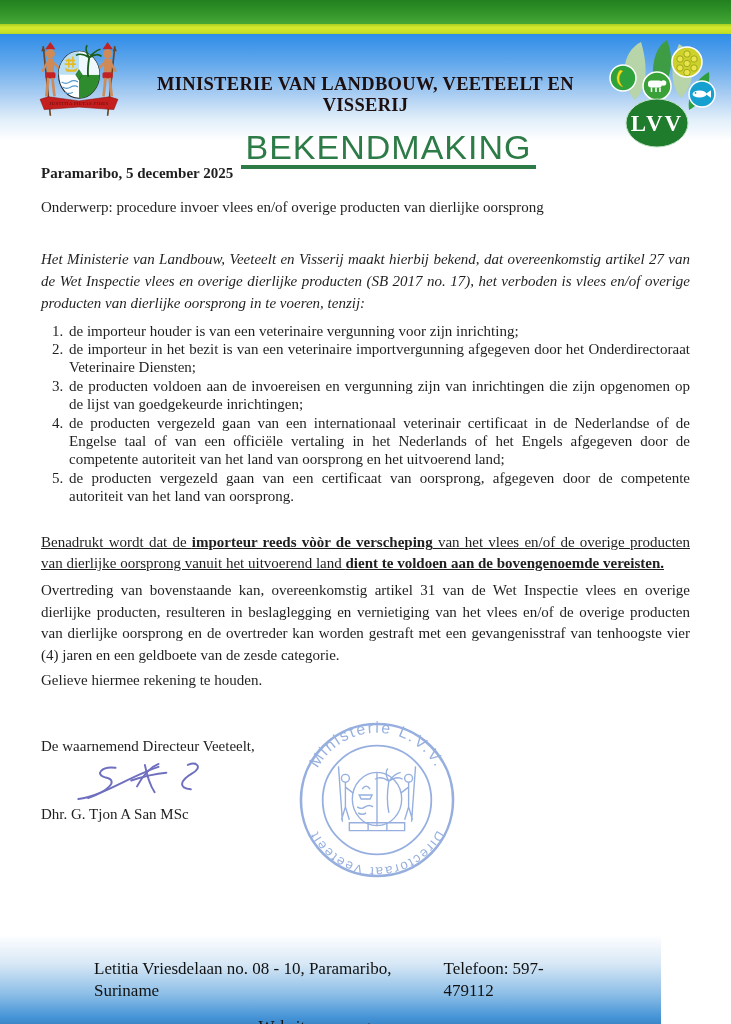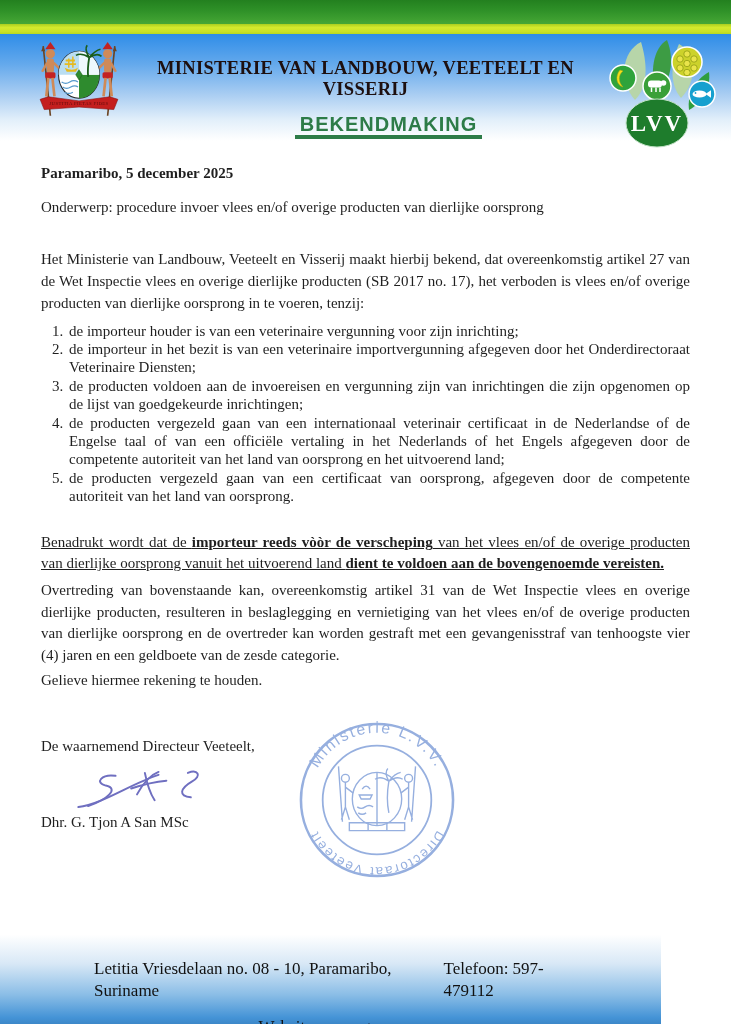--- a/index.html
+++ b/index.html
@@ -11,35 +11,35 @@
   
   .band-green{height:24px;background:linear-gradient(180deg,#23801f 0%,#2f9128 45%,#46a735 100%);}
   .band-yellow{height:10px;background:linear-gradient(180deg,#aace1f 0%,#d2e92c 35%,#cbe229 75%,#b8d822 100%);}
   .header-banner{
     position:relative;height:116px;
     background:linear-gradient(180deg,#2f8de8 0%,#64a9ec 26%,#a9cdf2 52%,#e2effa 74%,#ffffff 92%,#ffffff 100%);
   }
   .coat-of-arms{position:absolute;left:34px;top:6px;}
   .lvv-logo{position:absolute;right:12px;top:2px;}
   .ministry-title{
-    text-align:center;padding-top:24px;margin:0 120px;
+    text-align:center;padding-top:40px;margin:0 120px;
     font-weight:bold;font-size:18.5px;letter-spacing:.3px;color:#1d0f0f;
     font-family:"Liberation Serif", serif;
   }
   .announcement-wrap{text-align:center;margin-top:14px;}
   .announcement{
     display:inline-block;font-family:"Liberation Sans", sans-serif;
-    font-weight:bold;font-size:20px;letter-spacing:1px;color:#2d7c48;
+    font-weight:normal;font-size:34px;letter-spacing:1px;color:#2d7c48;
     border-bottom:4px solid #2d7c48;padding:0 5px 1px 5px;line-height:1.0;margin-left:46px;
   }
   
   .letter{padding:0 41px;font-size:15px;line-height:21.7px;}
   .dateline{margin-top:13px;font-weight:bold;}
   .subject{margin-top:12px;font-weight:normal;}
-  .intro{margin-top:31px;text-align:justify;}
+  .intro{margin-top:31px;text-align:justify;font-style:italic;}
   ol.conditions{margin:7px 0 0 0;padding-left:26px;text-align:justify;line-height:18.4px;}
   ol.conditions li{margin:0;padding-left:2px;}
   .emphasis{margin-top:26px;text-align:justify;text-decoration:underline;}
   .penalty{margin-top:5px;text-align:justify;}
   .closing{margin-top:3px;}
   .sig-title{margin-top:44px;}
   .signature-scribble{display:block;margin:-2px 0 0 30px;}
   .signatory{margin-top:1px;}
   
   .stamp{position:absolute;left:297px;top:720px;opacity:.82;}
@@ -153,21 +153,21 @@
       <li>de producten vergezeld gaan van een internationaal veterinair certificaat in de Nederlandse of de Engelse taal of van een officiële vertaling in het Nederlands of het Engels afgegeven door de competente autoriteit van het land van oorsprong en het uitvoerend land;</li>
       <li>de producten vergezeld gaan van een certificaat van oorsprong, afgegeven door de competente autoriteit van het land van oorsprong.</li>
     </ol>
 
     <p class="emphasis" style="margin:26px 0 0 0"><span>Benadrukt wordt dat de </span><b>importeur reeds vòòr de verscheping</b><span> van het vlees en/of de overige producten van dierlijke oorsprong vanuit het uitvoerend land </span><b>dient te voldoen aan de bovengenoemde vereisten.</b></p>
 
     <p class="penalty" style="margin:5px 0 0 0">Overtreding van bovenstaande kan, overeenkomstig artikel 31 van de Wet Inspectie vlees en overige dierlijke producten, resulteren in beslaglegging en vernietiging van  het vlees en/of de overige producten van dierlijke oorsprong en de overtreder kan worden gestraft met een gevangenisstraf van tenhoogste vier (4) jaren en een geldboete van de zesde categorie.</p>
     <p class="closing" style="margin:3px 0 0 0">Gelieve hiermee rekening te houden.</p>
 
     <div>
-      <p class="sig-title" style="margin:44px 0 12px 0">De waarnemend Directeur Veeteelt,</p>
+      <p class="sig-title" style="margin:44px 0 4px 0">De waarnemend Directeur Veeteelt,</p>
       <svg class="signature-scribble" width="135" height="44" viewBox="0 0 135 45">
         <g stroke="#6f6fc0" stroke-width="2" fill="none" stroke-linecap="round">
           <path d="M6,41 C30,38 60,17 88,8"></path>
           <path d="M44,9 C30,7 22,16 34,19 C48,22 36,33 16,40"></path>
           <path d="M66,28 C72,17 80,8 88,5"></path>
           <path d="M74,6 C76,16 80,28 84,34"></path>
           <path d="M60,22 C72,18 84,15 96,14"></path>
           <path d="M118,6 C128,2 133,9 122,15 C110,22 108,30 121,31"></path>
         </g>
       </svg>

